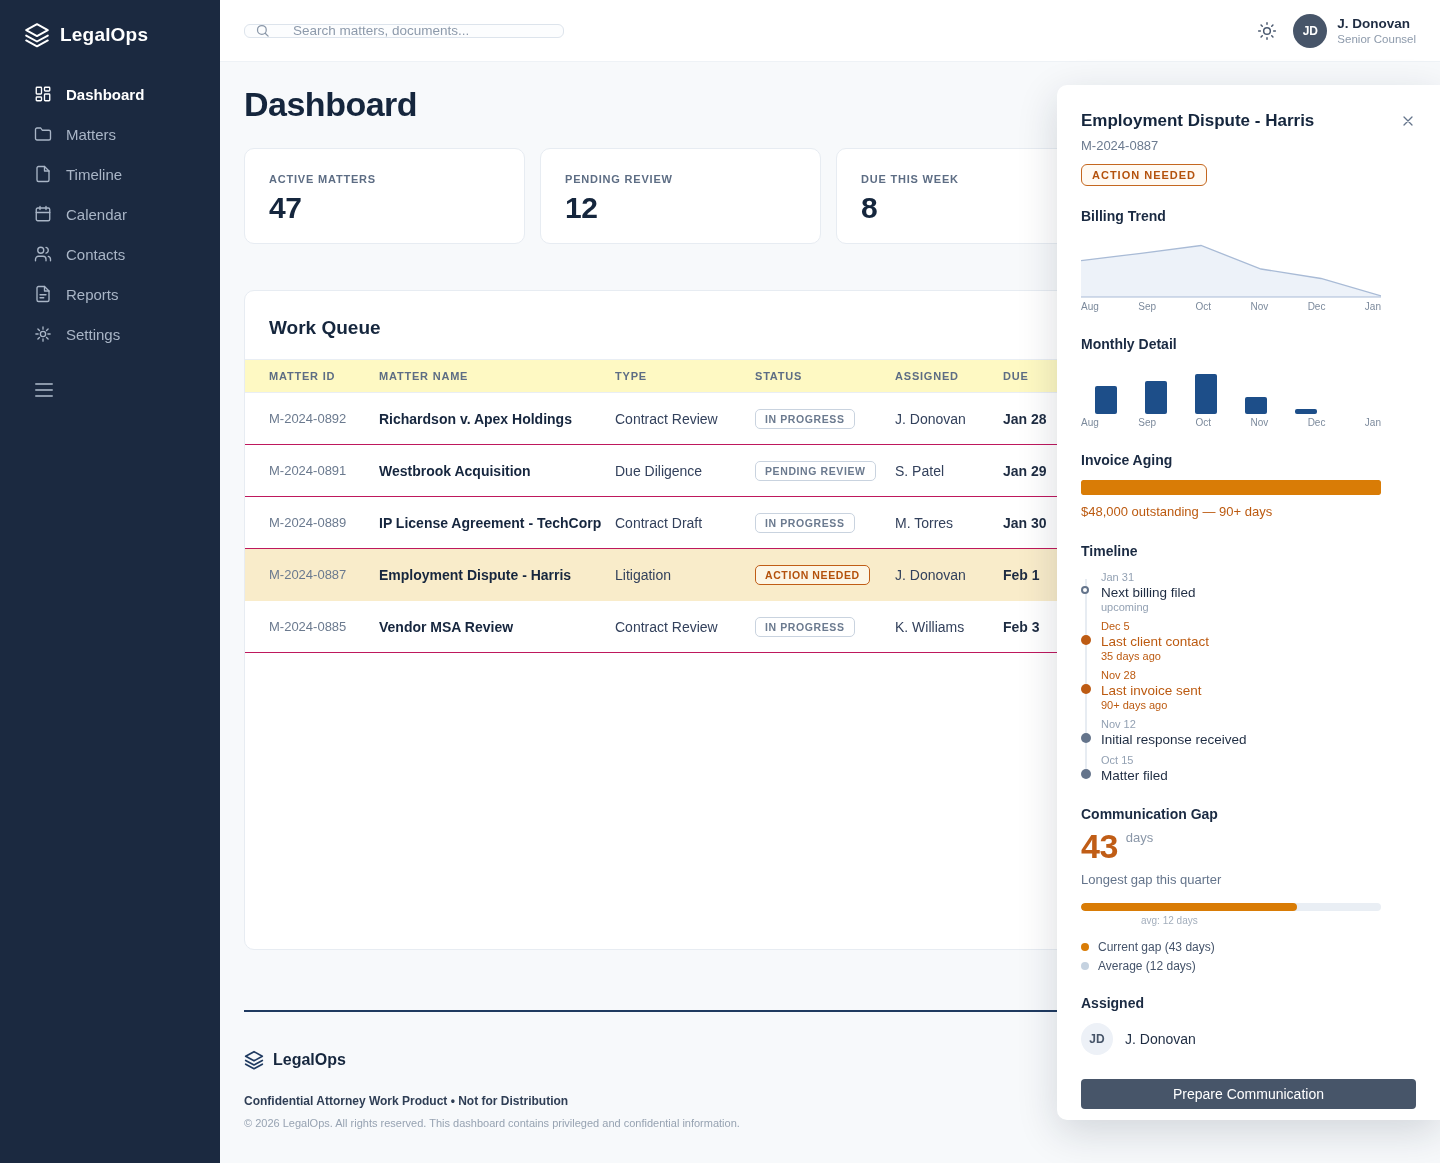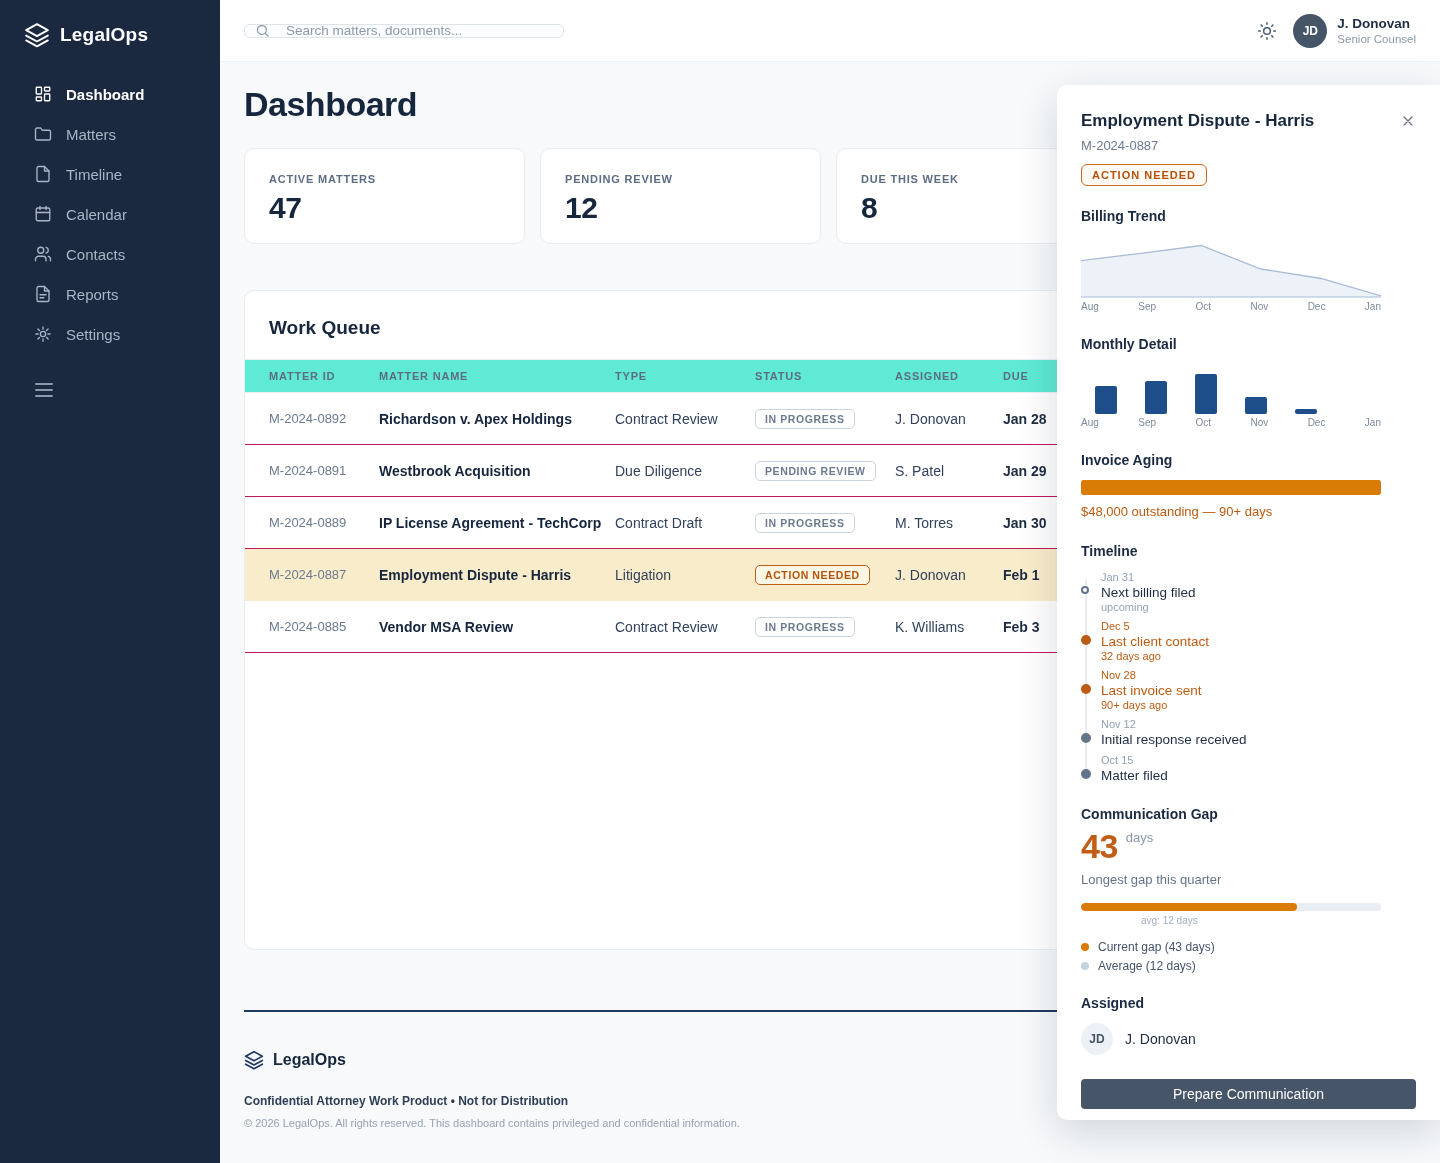--- a/index.html
+++ b/index.html
@@ -13,42 +13,42 @@
   .brand-name { font-size:19px; font-weight:800; letter-spacing:.2px; }
   .nav { display:flex; flex-direction:column; }
   .nav-item { display:flex; align-items:center; gap:14px; padding:11px 0 11px 34px; color:#a9b5c6; font-size:15px; cursor:pointer; }
   .nav-item.active { color:#fff; font-weight:700; }
   .nav-item .nicon { width:18px; height:18px; }
   .hamburger { margin:28px 0 0 34px; color:#8b98aa; width:20px; height:16px; cursor:pointer; }
 
   
   .main { position:absolute; left:220px; top:0; right:0; bottom:0; }
   .topbar { height:62px; background:#fff; border-bottom:1px solid #eef2f6; display:flex; align-items:center; padding:0 24px; }
-  .search { width:320px; height:14px; border:1px solid #dde4ec; border-radius:6px; background:#fcfdfe; display:flex; align-items:center; gap:16px; padding:0 10px; color:#8a97a8; }
+  .search { width:320px; height:14px; border:1px solid #dde4ec; border-radius:6px; background:#fcfdfe; display:flex; align-items:center; gap:23px; padding:0 10px; color:#8a97a8; }
   .search input { border:none; outline:none; background:transparent; font-family:inherit; font-size:13.5px; color:#33415c; width:100%; }
   .search input::placeholder { color:#8d9aab; }
   .top-right { margin-left:auto; display:flex; align-items:center; gap:16px; }
   .theme-toggle { color:#4b5a70; width:20px; height:20px; cursor:pointer; }
   .userchip { display:flex; align-items:center; gap:10px; cursor:pointer; }
   .avatar-dark { width:34px; height:34px; border-radius:50%; background:#475569; color:#fff; font-size:12px; font-weight:700; display:flex; align-items:center; justify-content:center; }
   .user-name { font-size:13.5px; font-weight:700; color:#1e2c42; line-height:16px; }
   .user-role { font-size:11.5px; color:#8d9aab; line-height:14px; }
 
   .content { padding:0 24px; }
   .page-title { font-size:34px; font-weight:800; letter-spacing:-.5px; margin-top:22px; line-height:40px; }
 
   .stats { display:flex; gap:15px; margin-top:24px; }
   .stat-card { width:281px; height:96px; background:#fff; border:1px solid #e7ecf2; border-radius:10px; padding:24px; }
   .stat-label { font-size:11px; font-weight:600; letter-spacing:.8px; color:#5d6d84; }
   .stat-value { font-size:30px; font-weight:800; color:#15263d; margin-top:6px; letter-spacing:-.5px; }
 
   .queue-card { margin-top:46px; height:660px; background:#fff; border:1px solid #e7ecf2; border-radius:10px; overflow:hidden; }
   .queue-title { font-size:19px; font-weight:800; padding:26px 24px 20px; }
   .tgrid { display:grid; grid-template-columns:110px 236px 140px 140px 108px 1fr; align-items:center; padding-left:24px; }
-  .thead { height:34px; background:#5eead4; border-top:1px solid #e9eef4; border-bottom:1px solid #e9eef4; }
+  .thead { height:34px; background:#fef9c3; border-top:1px solid #e9eef4; border-bottom:1px solid #e9eef4; }
   .th { font-size:11px; font-weight:700; letter-spacing:.8px; color:#5d6d84; }
   .trow { height:52px; border-bottom:1px solid #be185d; cursor:pointer; }
   .trow.hl { background:#f9ecca; border-bottom-color:transparent; }
   .cell-id { font-size:13px; color:#6b7a8f; }
   .cell-name { font-size:14px; font-weight:700; color:#16263e; }
   .cell-type, .cell-assigned { font-size:14px; color:#33415c; }
   .cell-due { font-size:14px; font-weight:600; color:#1e2c42; }
   .badge { display:inline-block; border:1px solid #c9d3df; border-radius:5px; padding:3px 9px; font-size:10.5px; font-weight:700; letter-spacing:.6px; color:#6b7a8f; background:rgba(255,255,255,.5); }
   .badge.action { border-color:#c05d16; color:#b4520c; border-width:1.5px; }
 
@@ -380,21 +380,21 @@
     <div class="tl-event upcoming">
       <span class="tl-dot"></span>
       <div class="tl-date">Jan 31</div>
       <div class="tl-title">Next billing filed</div>
       <div class="tl-sub">upcoming</div>
     </div>
     <div class="tl-event alert">
       <span class="tl-dot"></span>
       <div class="tl-date">Dec 5</div>
       <div class="tl-title">Last client contact</div>
-      <div class="tl-sub">32 days ago</div>
+      <div class="tl-sub">35 days ago</div>
     </div>
     <div class="tl-event alert">
       <span class="tl-dot"></span>
       <div class="tl-date">Nov 28</div>
       <div class="tl-title">Last invoice sent</div>
       <div class="tl-sub">90+ days ago</div>
     </div>
     <div class="tl-event past">
       <span class="tl-dot"></span>
       <div class="tl-date">Nov 12</div>

